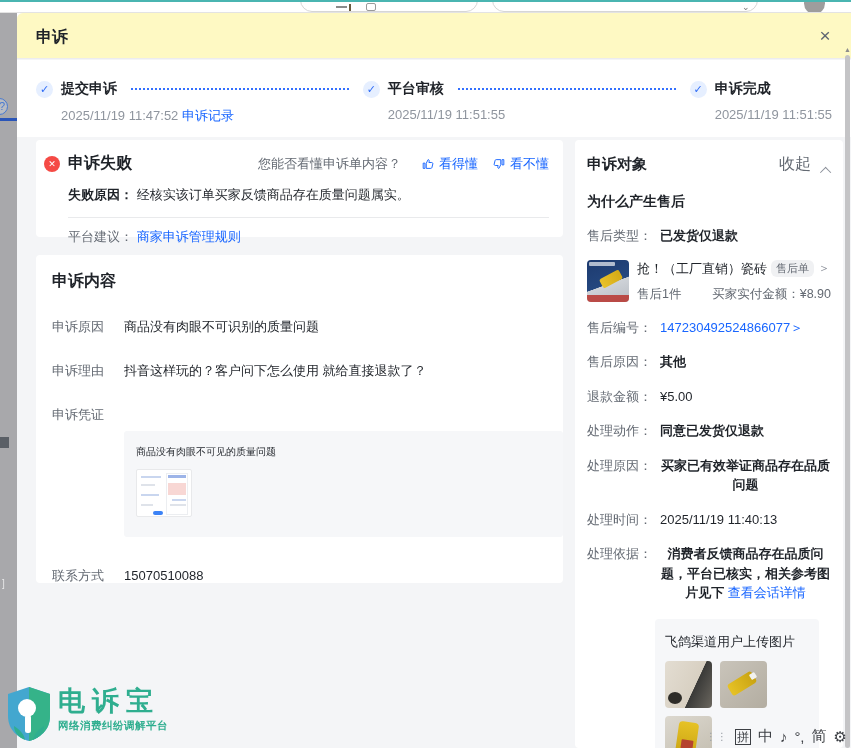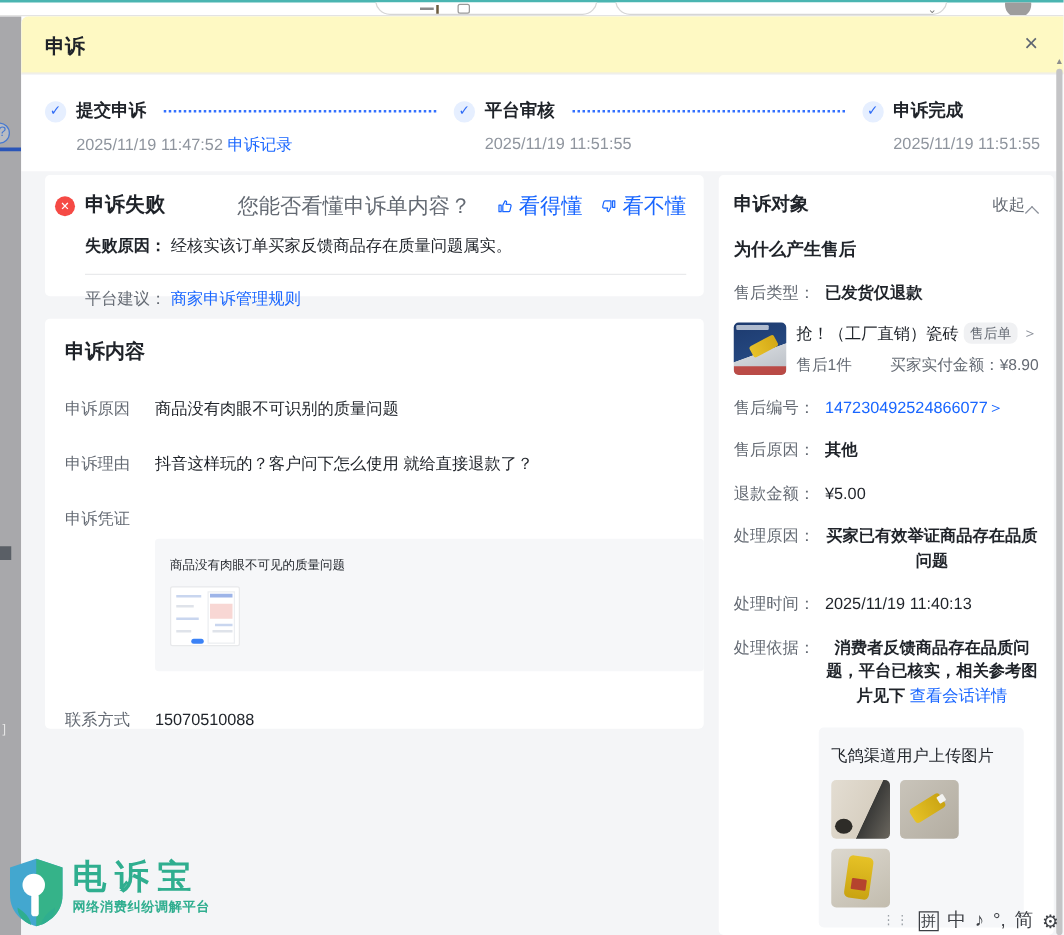--- a/index.html
+++ b/index.html
@@ -44,21 +44,21 @@
   
   .card { position:absolute; background:#fff; border-radius:4px; }
   .card-result { left:19px; top:127px; width:527px; height:97px; padding:13px 14px 0 8px; }
   .card-content { left:19px; top:242px; width:527px; height:328px; padding:16px 14px 0 8px; }
   .card-target { left:558px; top:127px; width:268px; height:608px; padding:14px 12px 0 12px; overflow:hidden; }
 
   
   .result-row { display:flex; align-items:center; }
   .err-icon { width:16px; height:16px; border-radius:50%; background:#f54a45; color:#fff; font-size:9px; line-height:16px; text-align:center; flex:0 0 16px; }
   .result-title { font-size:16px; font-weight:700; margin-left:8px; }
-  .survey { margin-left:auto; display:flex; align-items:center; gap:6px; font-size:17px; }
+  .survey { margin-left:auto; display:flex; align-items:center; gap:6px; font-size:13px; }
   .survey-q { color:#646a73; margin-right:6px; }
   .survey-btn { display:flex; align-items:center; gap:4px; color:#1966ff; cursor:pointer; margin-left:8px; }
   .survey-btn svg { display:block; }
   .reason-line { margin:12px 0 0 24px; font-size:13px; }
   .reason-label { font-weight:700; }
   .result-divider { margin:13px 0 0 24px; border-top:1px solid #e9eaec; }
   .suggest-line { margin:10px 0 0 24px; font-size:13px; color:#646a73; }
 
   
   .content-title { font-size:16px; font-weight:700; margin-left:8px; }
@@ -75,21 +75,21 @@
   .ev-btn { position:absolute; left:16px; top:41px; width:10px; height:4px; background:#3b82f6; border-radius:2px; }
   .ev-r { position:absolute; right:3px; top:3px; width:22px; height:42px; background:#fff; border:1px solid #eceef1; }
   .ev-rh { position:absolute; right:5px; top:5px; width:18px; height:3px; background:#9db4e8; }
   .ev-rp { position:absolute; right:5px; top:13px; width:18px; height:12px; background:#f8d7d4; }
   .ev-rl { position:absolute; right:5px; top:29px; width:14px; height:2px; background:#c9d6ef; }
   .ev-rl2 { position:absolute; right:5px; top:34px; width:16px; height:2px; background:#dfe3ea; }
 
   
   .t-head { display:flex; align-items:center; }
   .t-title { font-size:15px; font-weight:700; }
-  .t-collapse { margin-left:auto; font-size:13px; color:#646a73; cursor:pointer; display:flex; align-items:flex-end; gap:3px; }
+  .t-collapse { margin-left:auto; font-size:16px; color:#646a73; cursor:pointer; display:flex; align-items:flex-end; gap:12px; }
   .chev-up { width:8px; height:8px; border-left:1.5px solid #8a8f99; border-top:1.5px solid #8a8f99; transform:rotate(45deg) translateY(2px); }
   .t-why { font-size:14px; font-weight:700; margin-top:18px; }
   .t-row { display:flex; margin-top:15px; font-size:13px; line-height:1.5; }
   .t-label { flex:0 0 64px; color:#646a73; margin-right:8px; white-space:nowrap; }
   .t-value { color:#1f2329;text-align:center; }
   .t-value.vb { font-weight:700; }
   .chev-r { color:#8a8f99; margin-left:4px; font-size:12px; cursor:pointer; }
 
   .prod { display:flex; margin-top:14px; cursor:pointer; }
   .prod-img { width:42px; height:42px; border-radius:4px; flex:0 0 42px; position:relative; overflow:hidden;
@@ -300,20 +300,24 @@
 
     <div class="t-row">
       <div class="t-label">售后原因：</div>
       <div class="t-value vb">其他</div>
     </div>
     <div class="t-row">
       <div class="t-label">退款金额：</div>
       <div class="t-value">¥5.00</div>
     </div>
     <div class="t-row">
+      <div class="t-label">处理动作：</div>
+      <div class="t-value vb">同意已发货仅退款</div>
+    </div>
+    <div class="t-row">
       <div class="t-label">处理原因：</div>
       <div class="t-value vb">买家已有效举证商品存在品质问题</div>
     </div>
     <div class="t-row">
       <div class="t-label">处理时间：</div>
       <div class="t-value">2025/11/19 11:40:13</div>
     </div>
     <div class="t-row">
       <div class="t-label">处理依据：</div>
       <div class="t-value vb">

